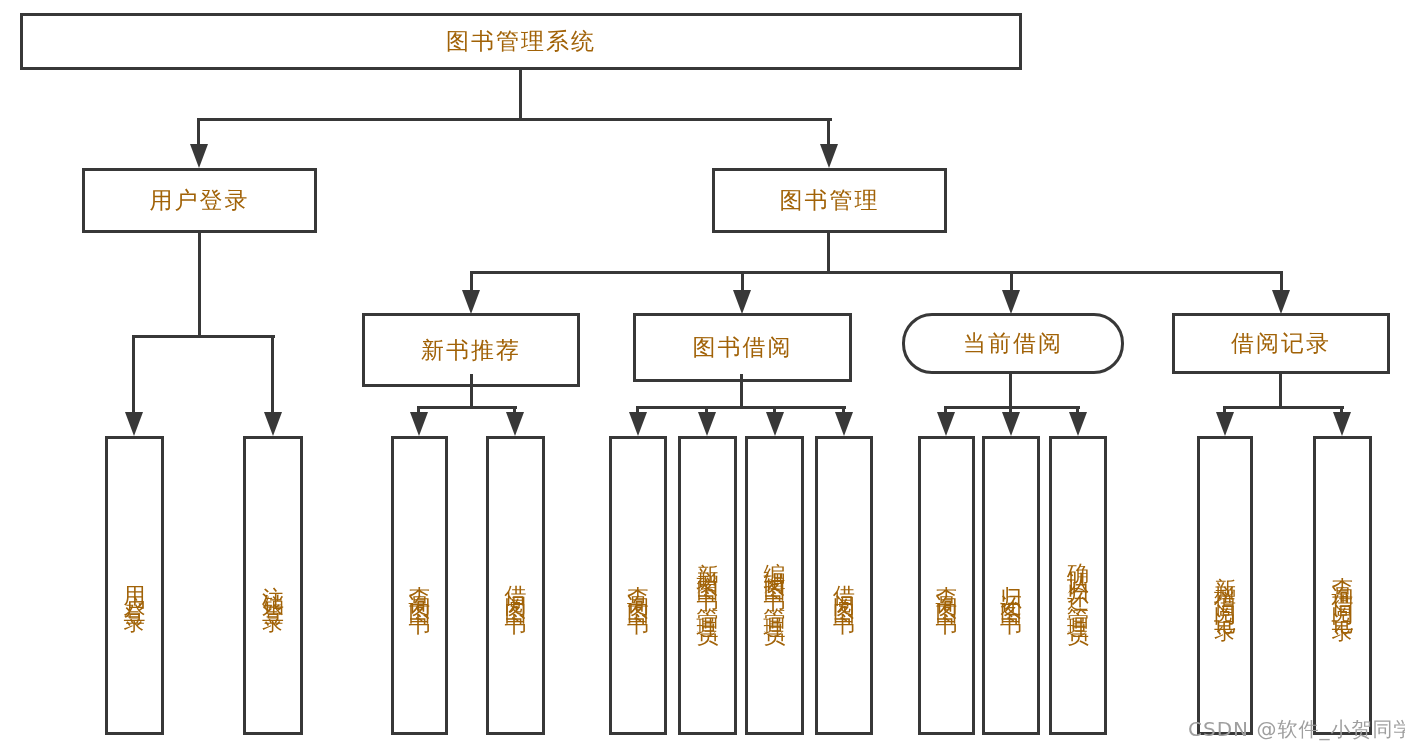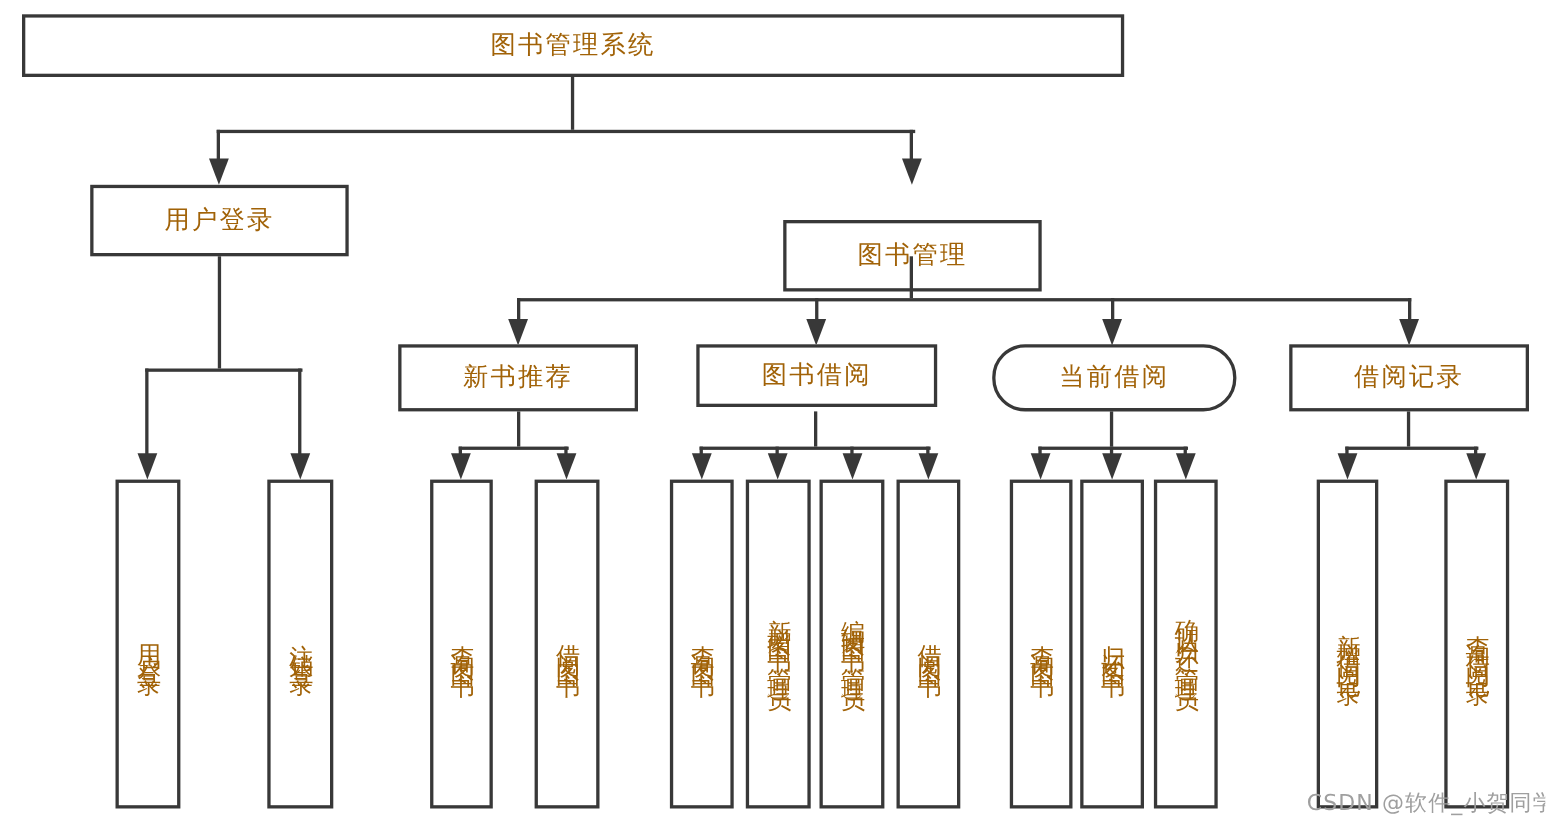--- a/index.html
+++ b/index.html
@@ -66,21 +66,21 @@
   <div class="line" style="left:197px; top:118px; width:635px; height:3px;"></div>
   <div class="line" style="left:197px; top:118px; width:3px; height:27px;"></div>
   <div class="tri" style="left:190px; top:144px;"></div>
   <div class="line" style="left:827px; top:118px; width:3px; height:27px;"></div>
   <div class="tri" style="left:820px; top:144px;"></div>
 
   <div class="node" style="left:82px; top:168px; width:235px; height:65px;">
     <span class="node-label">用户登录</span>
   </div>
 
-  <div class="node" style="left:712px; top:168px; width:235px; height:65px;margin-top:32px;">
+  <div class="node" style="left:712px; top:168px; width:235px; height:65px;">
     <span class="node-label">图书管理</span>
   </div>
 
   <div class="line" style="left:198px; top:233px; width:3px; height:102px;"></div>
   <div class="line" style="left:132px; top:335px; width:143px; height:3px;"></div>
   <div class="line" style="left:132px; top:335px; width:3px; height:79px;"></div>
   <div class="tri" style="left:125px; top:412px;"></div>
   <div class="line" style="left:271px; top:335px; width:3px; height:79px;"></div>
   <div class="tri" style="left:264px; top:412px;"></div>
 
@@ -88,24 +88,24 @@
   <div class="line" style="left:470px; top:271px; width:813px; height:3px;"></div>
   <div class="line" style="left:470px; top:271px; width:3px; height:21px;"></div>
   <div class="tri" style="left:462px; top:290px;"></div>
   <div class="line" style="left:741px; top:271px; width:3px; height:21px;"></div>
   <div class="tri" style="left:733px; top:290px;"></div>
   <div class="line" style="left:1010px; top:271px; width:3px; height:21px;"></div>
   <div class="tri" style="left:1002px; top:290px;"></div>
   <div class="line" style="left:1280px; top:271px; width:3px; height:21px;"></div>
   <div class="tri" style="left:1272px; top:290px;"></div>
 
-  <div class="node" style="left:362px; top:313px; width:218px; height:61px;">
+  <div class="node" style="left:362px; top:313px; width:218px; height:74px;">
     <span class="node-label">新书推荐</span>
   </div>
-  <div class="node" style="left:633px; top:313px; width:219px; height:57px;">
+  <div class="node" style="left:633px; top:313px; width:219px; height:69px;">
     <span class="node-label">图书借阅</span>
   </div>
   <div class="node" style="left:902px; top:313px; width:222px; height:61px;border-radius:30px;">
     <span class="node-label">当前借阅</span>
   </div>
   <div class="node" style="left:1172px; top:313px; width:218px; height:61px;">
     <span class="node-label">借阅记录</span>
   </div>
 
   <div class="line" style="left:470px; top:374px; width:3px; height:32px;"></div>

